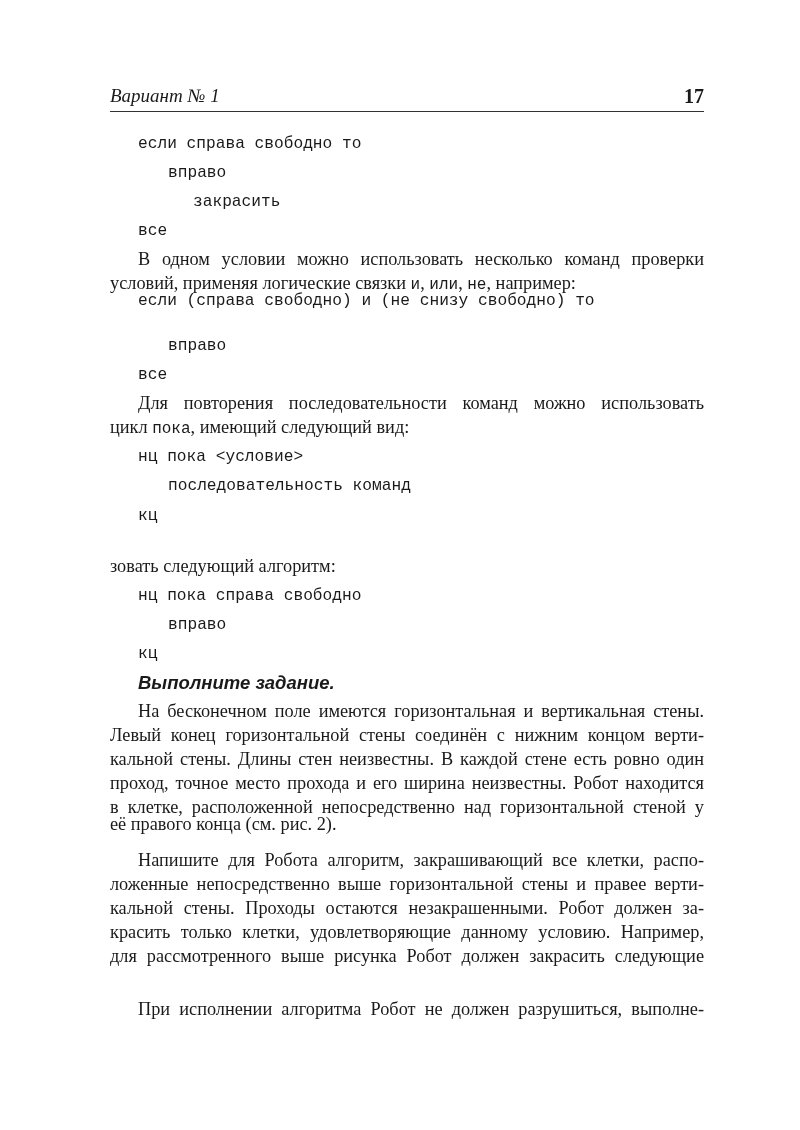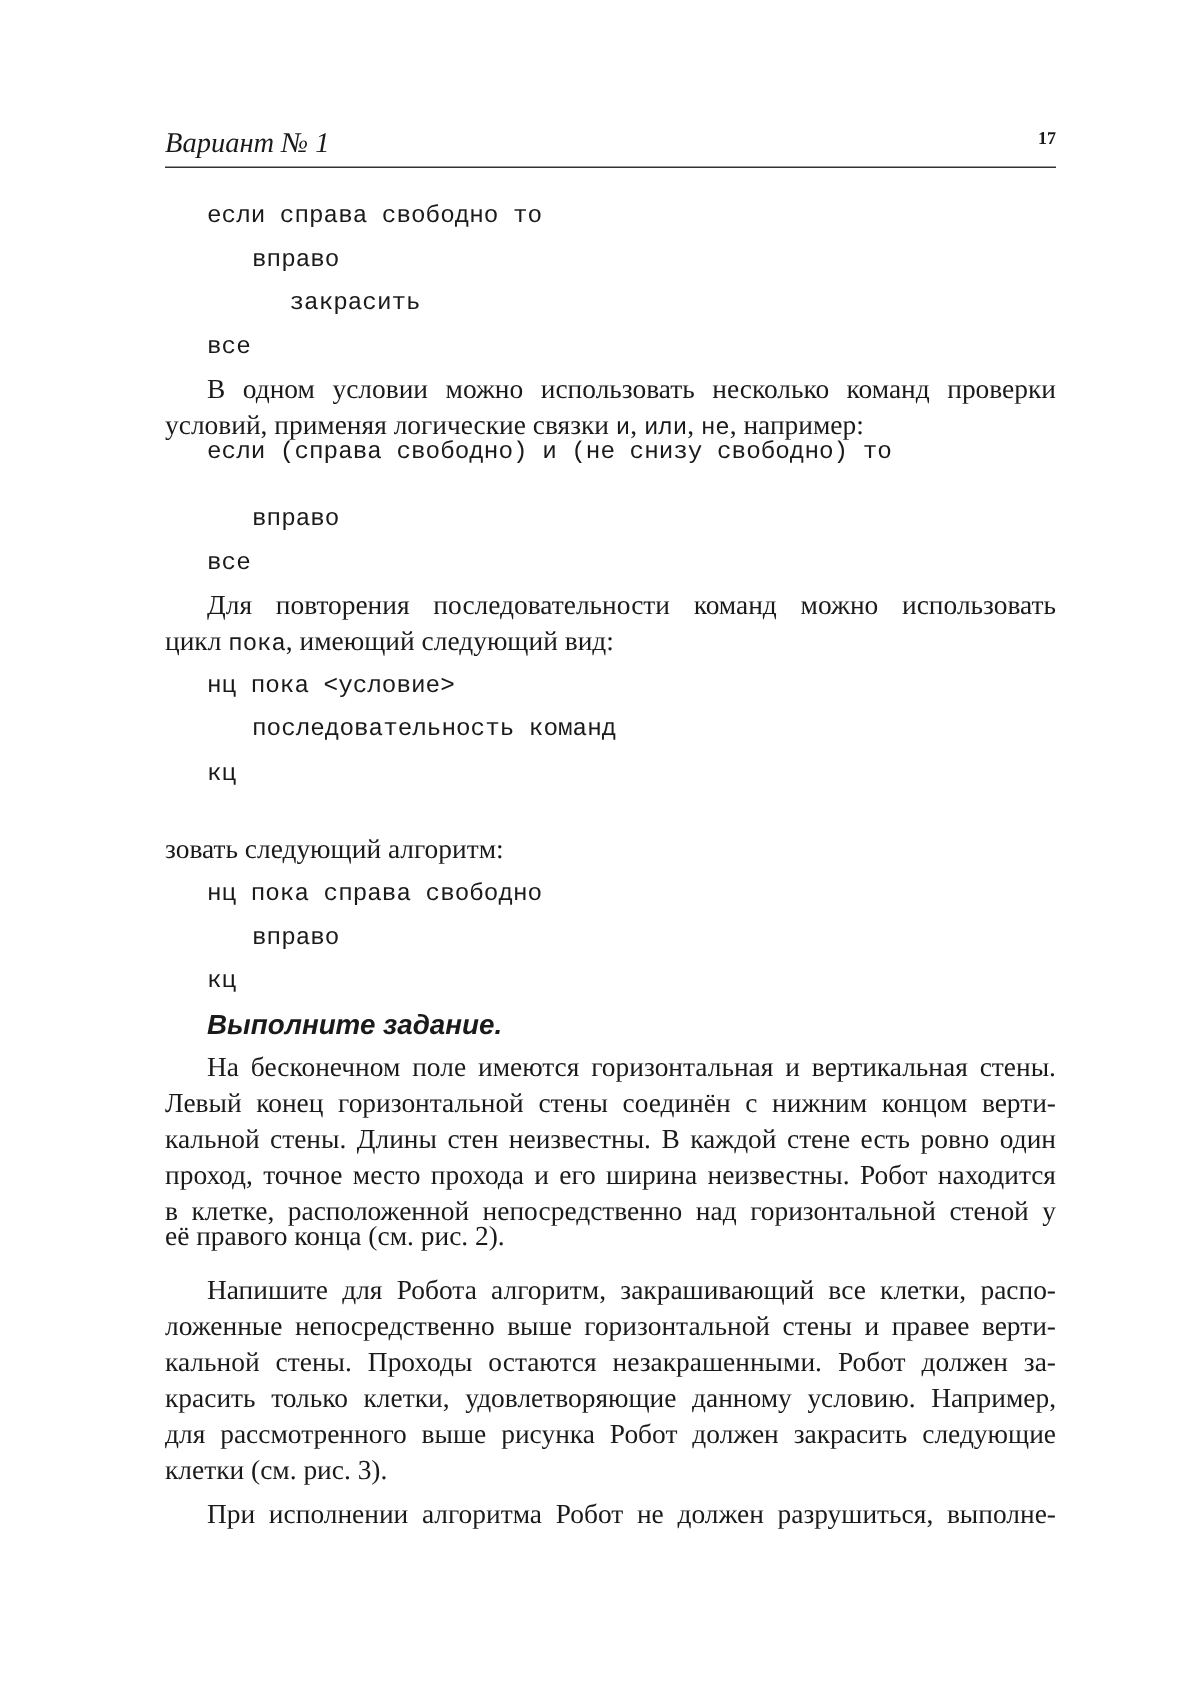--- a/index.html
+++ b/index.html
@@ -1,20 +1,20 @@
 <!DOCTYPE html>
 <html><head>
   <meta charset="utf-8">
   <style>
     html, body { margin: 0; padding: 0; background: #ffffff; }
     body { width: 800px; height: 1130px; position: relative; overflow: hidden; color: #1a1a1a; }
     .page { position: absolute; left: 0; top: 0; width: 800px; height: 1130px; }
     .header { position: absolute; left: 110px; top: 85px; width: 594px; height: 26px; border-bottom: 1.5px solid #333; }
     .header-title { position: absolute; left: 0; top: 0; font-family: "Liberation Serif", serif; font-style: italic; font-size: 19px; }
-    .header-page { position: absolute; right: 0; top: 0; font-family: "Liberation Serif", serif; font-size: 12px; font-weight: bold; }
+    .header-page { position: absolute; right: 0; top: 0; font-family: "Liberation Serif", serif; font-size: 20px; font-weight: bold; }
     .ln { position: absolute; white-space: nowrap; }
     .code { font-family: "Liberation Mono", monospace; font-size: 16.2px; }
     .txt { font-family: "Liberation Serif", serif; font-size: 18.3px; left: 110px; width: 594px; text-align: justify; text-align-last: justify; }
     .txt.last { text-align-last: left; }
     .mono-inline { font-family: "Liberation Mono", monospace; font-size: 16px; }
     .bi { font-family: Liberation Sans, sans-serif; font-weight: bold; font-style: italic; font-size: 18.5px; }
   </style>
 </head>
 <body>
 
@@ -57,17 +57,16 @@
   <div class="ln txt" style="top:749px;">кальной стены. Длины стен неизвестны. В каждой стене есть ровно один</div>
   <div class="ln txt" style="top:773px;">проход, точное место прохода и его ширина неизвестны. Робот находится</div>
   <div class="ln txt" style="top:797px;">в клетке, расположенной непосредственно над горизонтальной стеной у</div>
   <div class="ln txt last" style="top:814px;">её правого конца (см. рис. 2).</div>
 
   <div class="ln txt" style="top:850px; padding-left:28px; width:566px;">Напишите для Робота алгоритм, закрашивающий все клетки, распо-</div>
   <div class="ln txt" style="top:874px;">ложенные непосредственно выше горизонтальной стены и правее верти-</div>
   <div class="ln txt" style="top:898px;">кальной стены. Проходы остаются незакрашенными. Робот должен за-</div>
   <div class="ln txt" style="top:922px;">красить только клетки, удовлетворяющие данному условию. Например,</div>
   <div class="ln txt" style="top:946px;">для рассмотренного выше рисунка Робот должен закрасить следующие</div>
-  <div class="ln txt last" style="top:970px;">клетки (см. рис. 3).</div>
 
   <div class="ln txt" style="top:999px; padding-left:28px; width:566px;">При исполнении алгоритма Робот не должен разрушиться, выполне-</div>
 
 </div>
 
 </body></html>

